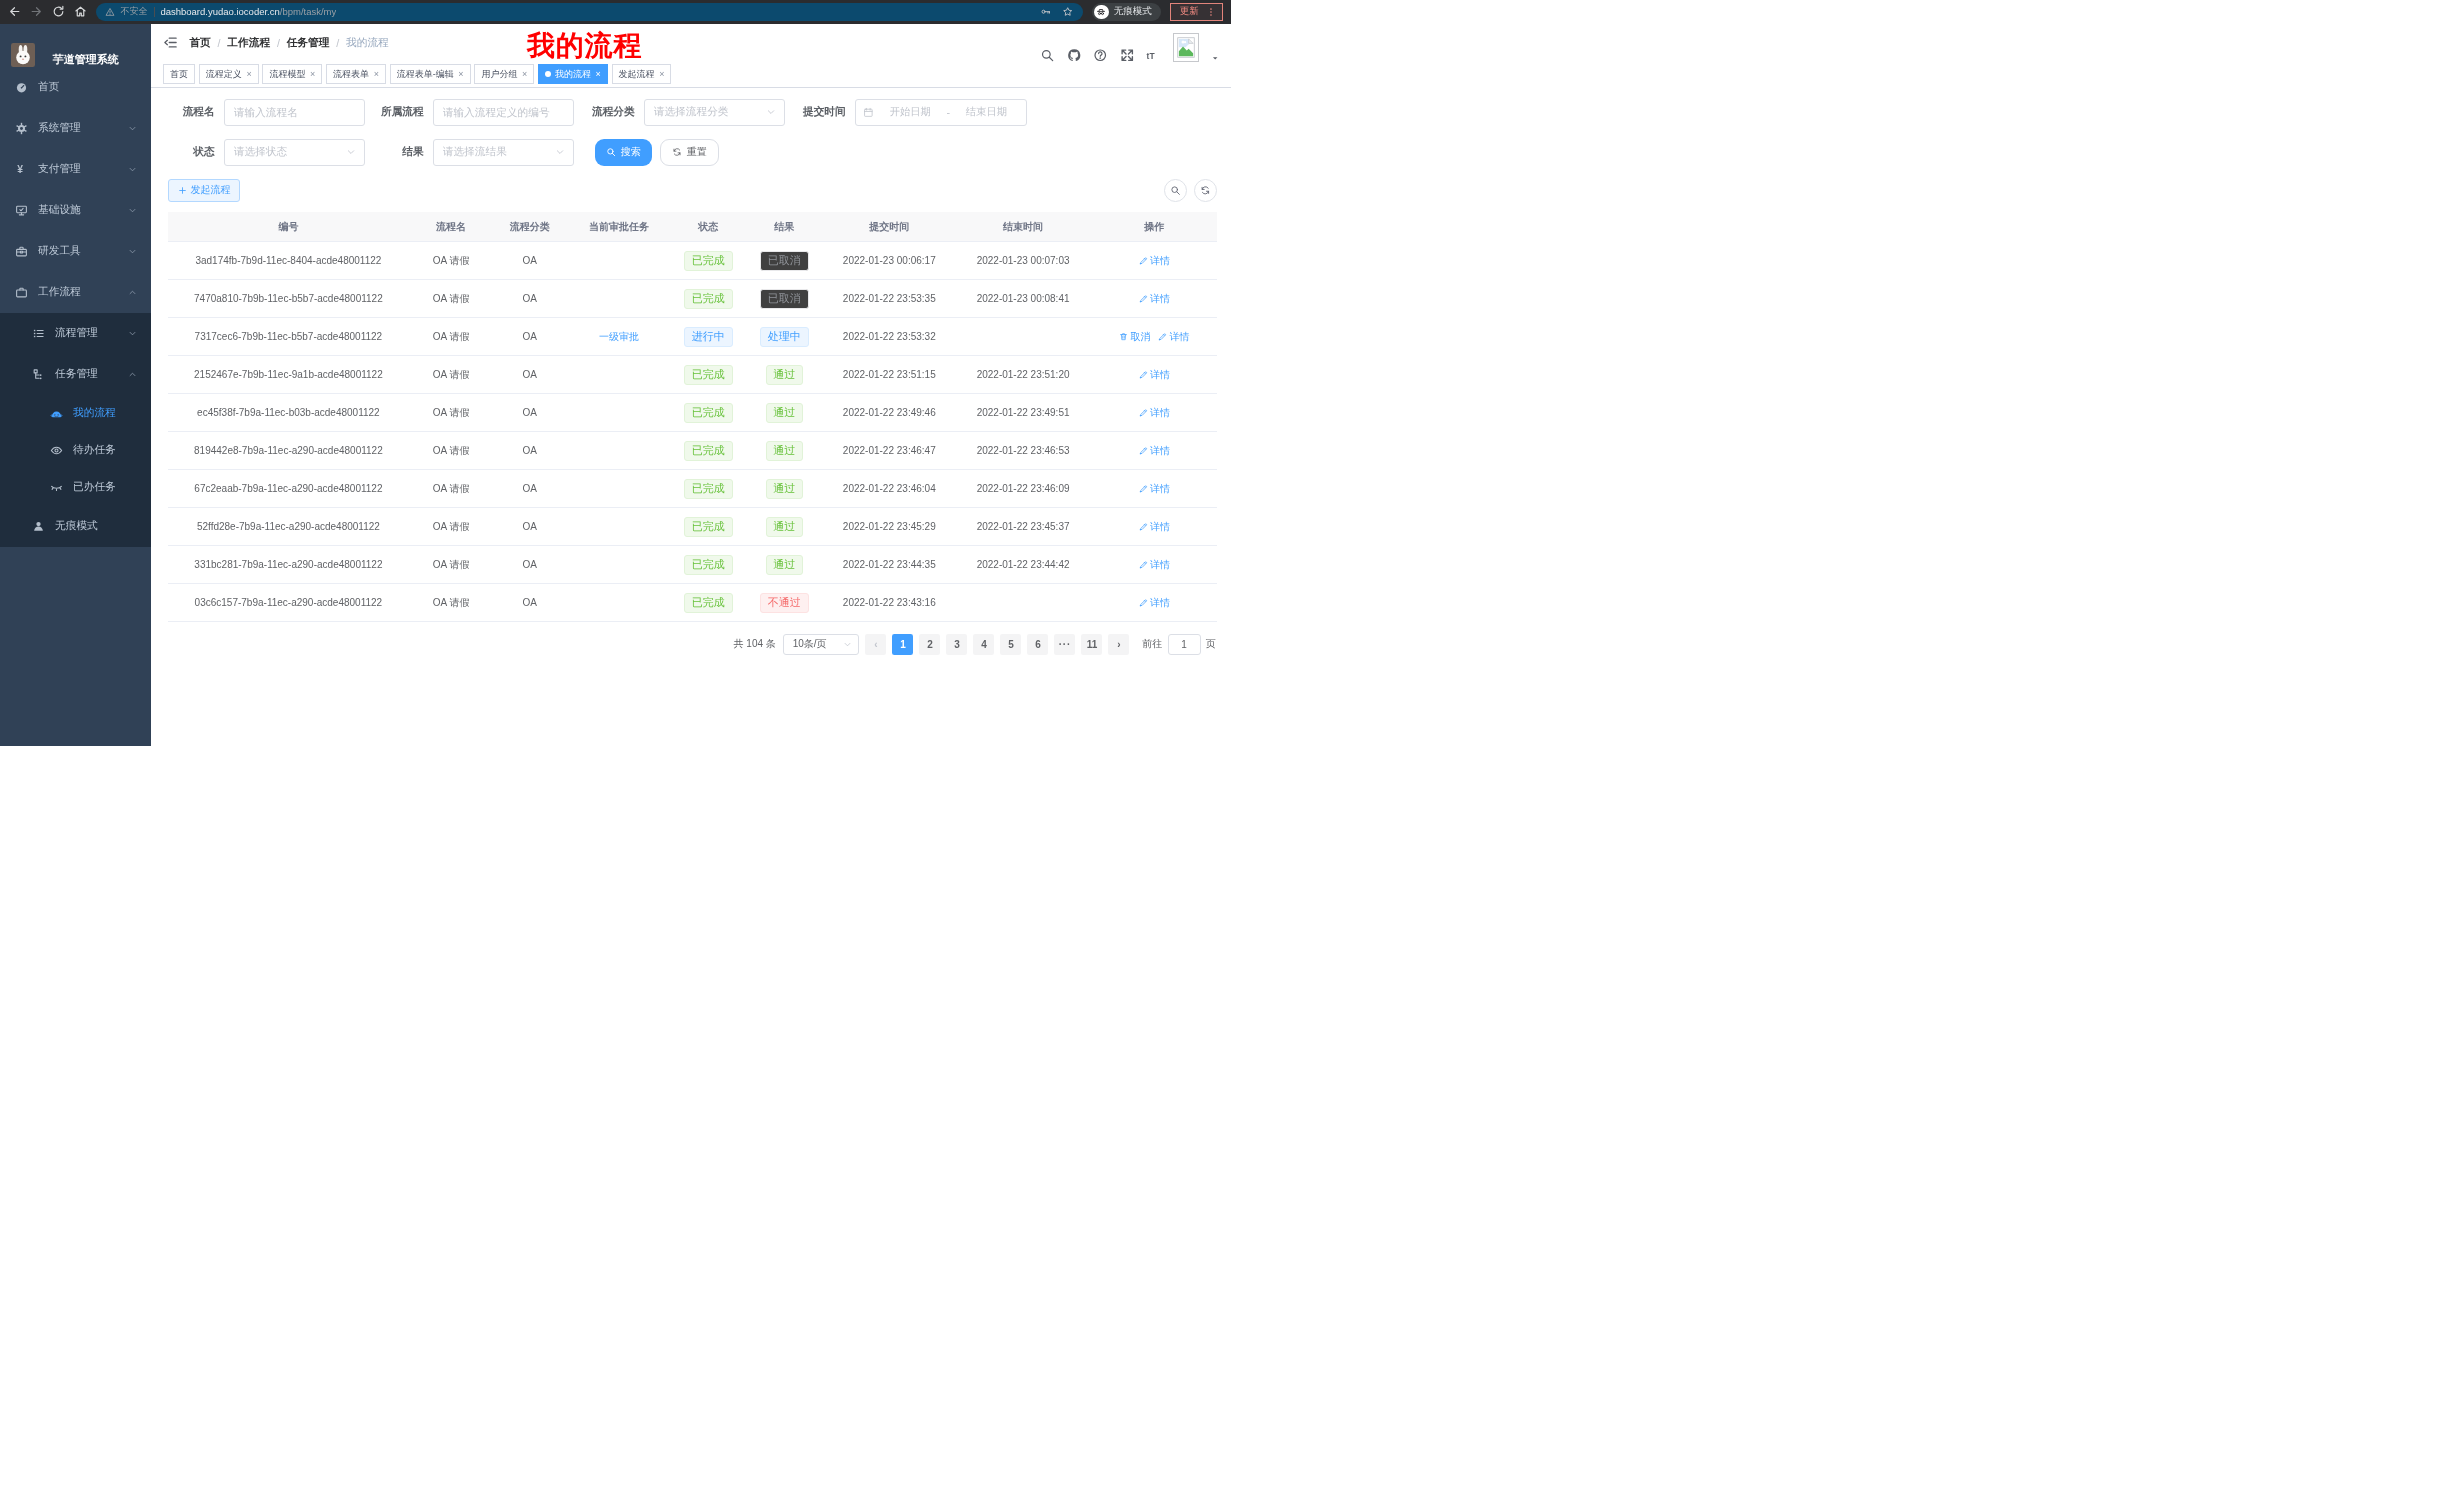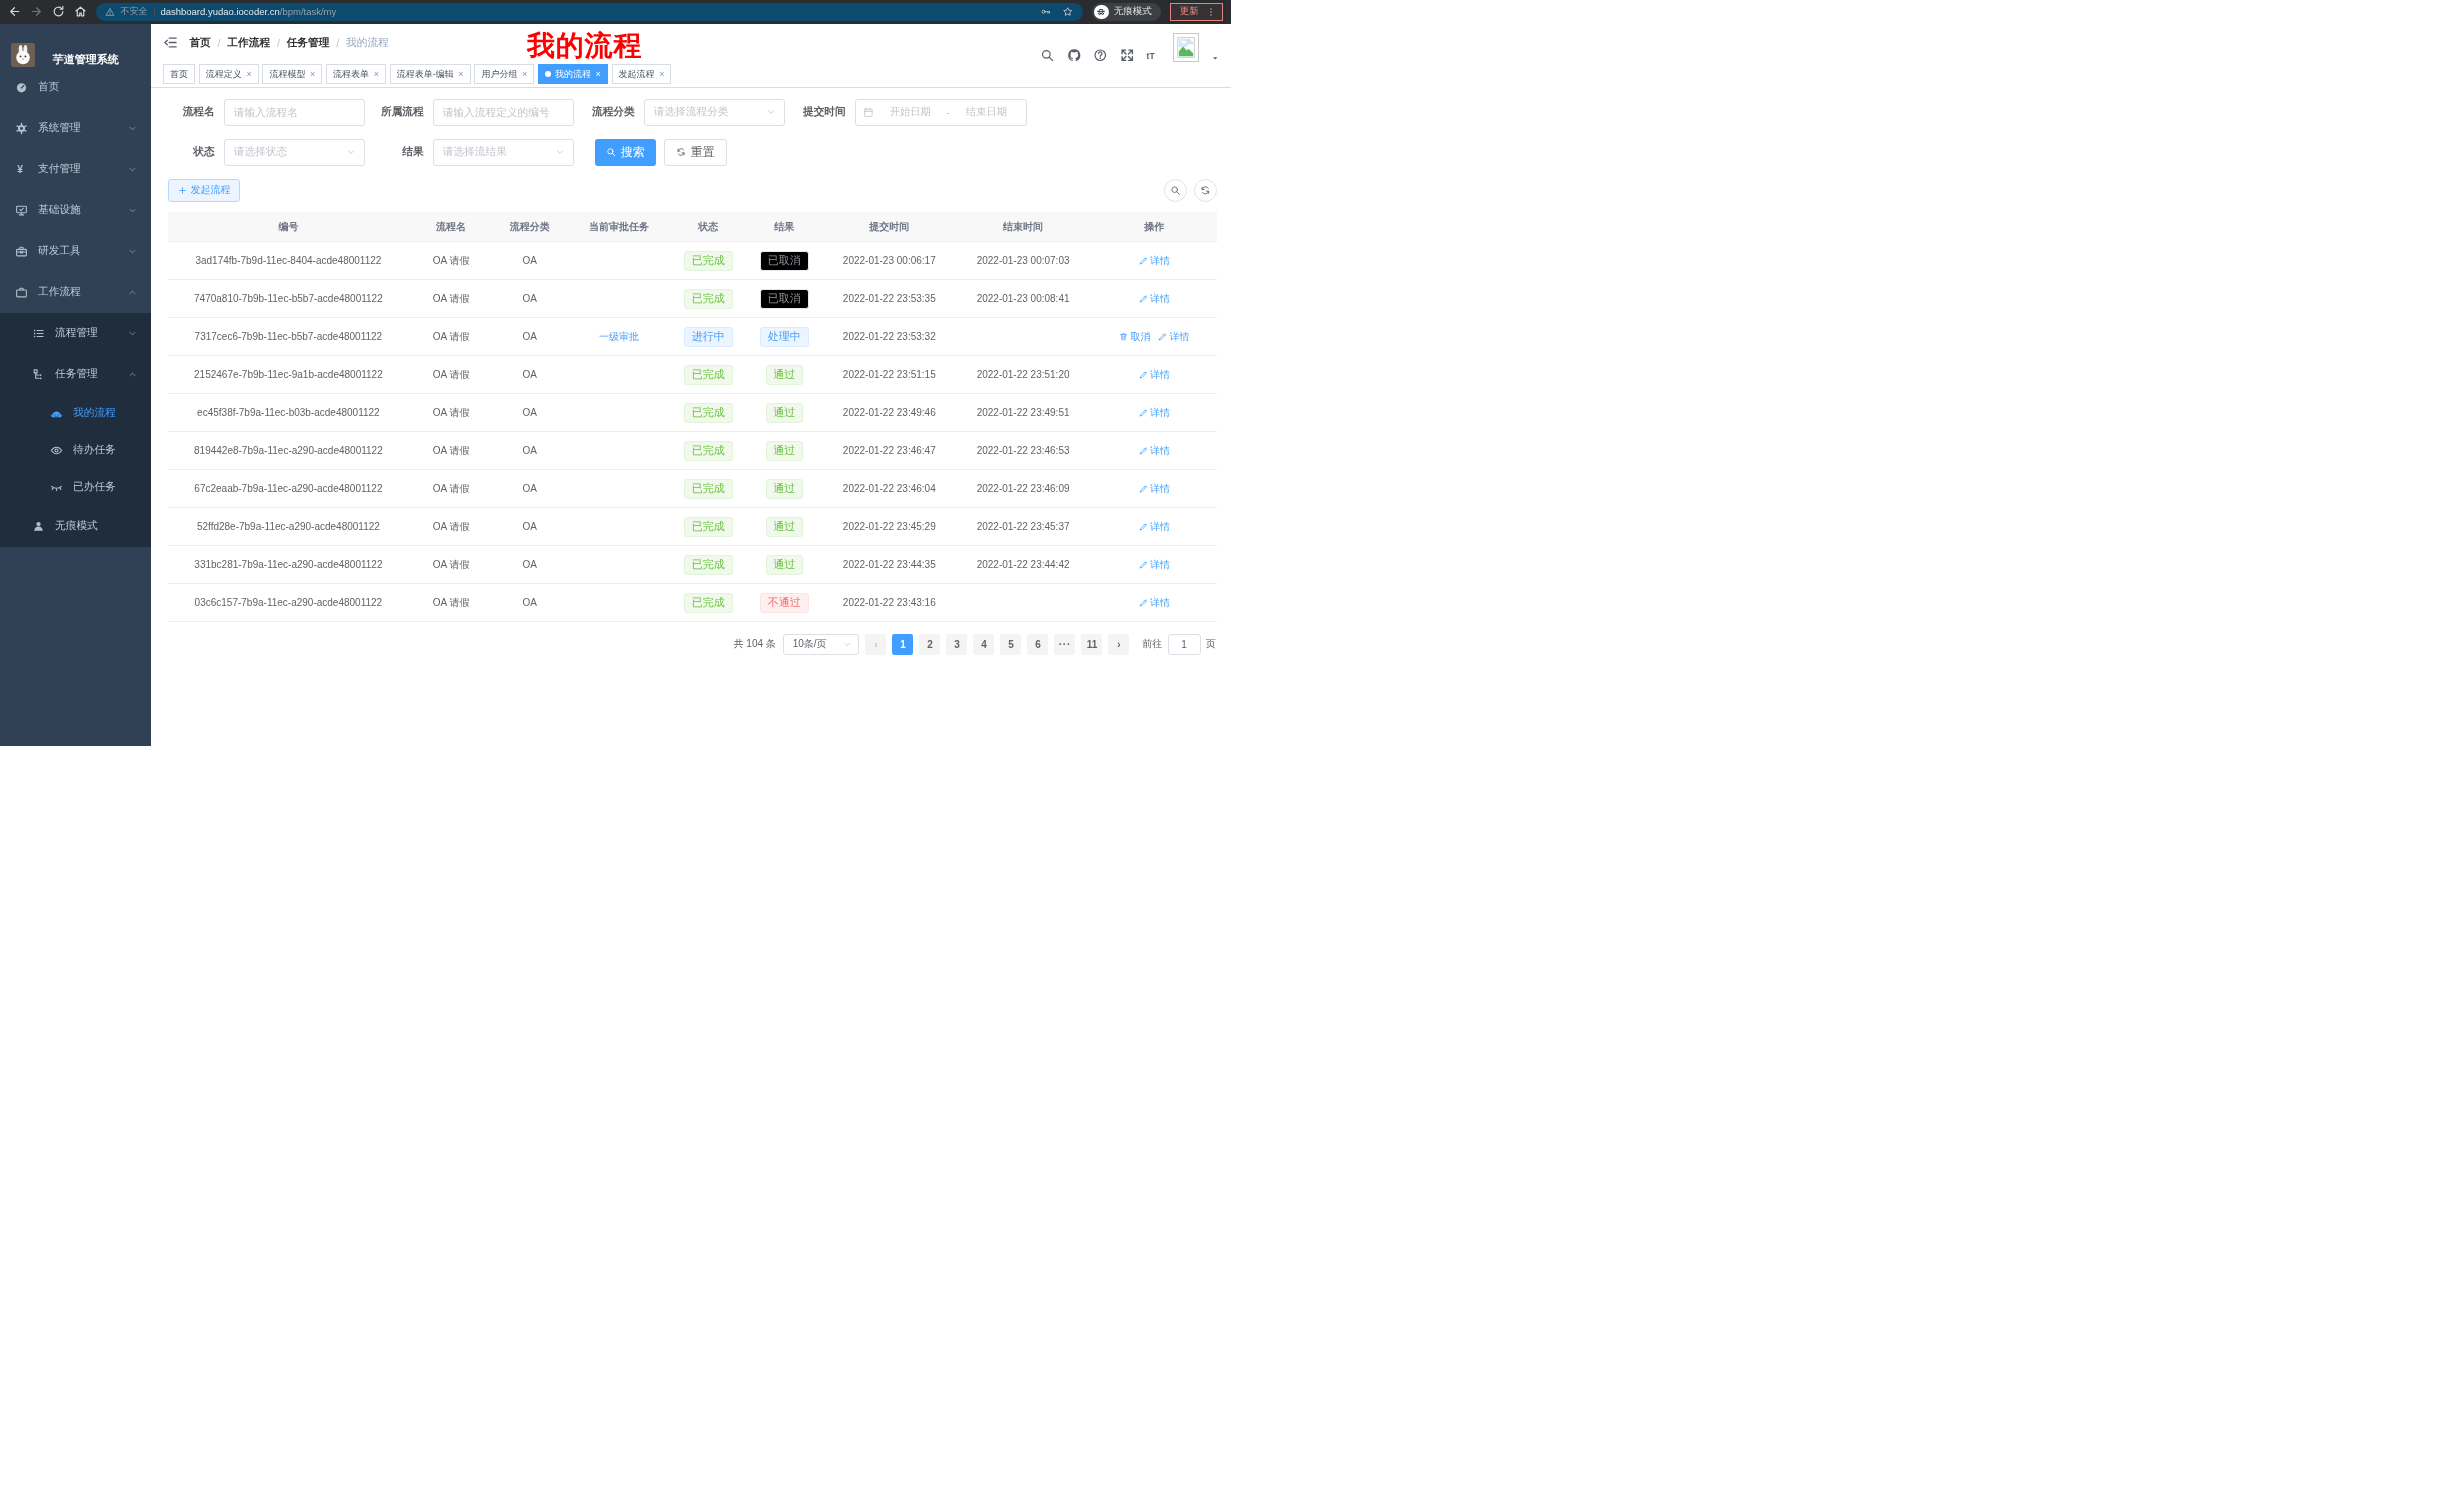--- a/index.html
+++ b/index.html
@@ -69,38 +69,38 @@
 .f-input,.f-select,.f-range{height:27px;border:0.8px solid #dcdfe6;border-radius:3px;background:#fff;font-size:10.7px}
 .f-input{width:141px;padding:0 9px;color:#606266;outline:none}
 .f-input::placeholder{color:#c0c4cc}
 .f-select{width:141px;display:flex;align-items:center;padding:0 8px 0 9px;color:#c0c4cc;cursor:pointer}
 .f-select .ph{flex:1;overflow:hidden;white-space:nowrap}
 .f-select .icon{width:10px;height:10px;color:#c0c4cc}
 .f-range{width:172px;display:flex;align-items:center;padding:0 7.6px;gap:4.6px;color:#c0c4cc;cursor:pointer}
 .f-range .icon{width:10.7px;height:10.7px;color:#c0c4cc}
 .f-range .ph{flex:1;text-align:center;white-space:nowrap;font-size:10.3px}
 .f-range .rsep{color:#c0c4cc}
-.btn{height:27px;border-radius:3px;padding:0 11.4px;font-size:12px;display:inline-flex;align-items:center;gap:4.6px;cursor:pointer;border:none;font-family:Liberation Serif, serif}
+.btn{height:27px;border-radius:9px;padding:0 11.4px;font-size:10px;display:inline-flex;align-items:center;gap:4.6px;cursor:pointer;border:none;font-family:Liberation Serif, serif}
 .btn .icon{width:10px;height:10px}
 .btn-primary{background:#409eff;color:#fff;margin-left:21px}
 .btn-plain{background:#fff;border:0.8px solid #dcdfe6;color:#606266;margin-left:7.6px}
 
 .toolbar{display:flex;align-items:center;margin-bottom:10px}
 .btn-create{height:23px;background:#ecf5ff;border:0.8px solid #b3d8ff;color:#409eff;border-radius:3px;padding:0 9px;font-size:10px;display:inline-flex;align-items:center;gap:3.8px;cursor:pointer}
 .btn-create .icon{width:9px;height:9px}
 .circle-btns{margin-left:auto;display:flex;gap:7.6px}
 .circle-btn{width:23px;height:23px;border-radius:50%;border:0.8px solid #e0e3e9;background:#fff;color:#5f6370;display:flex;align-items:center;justify-content:center;cursor:pointer}
 .circle-btn .icon{width:10.7px;height:10.7px}
 
 table.grid{width:100%;border-collapse:collapse;font-size:10px;color:#606266;table-layout:fixed}
 .grid th{height:30px;background:#f8f8f9;color:#6f7586;font-weight:700;border-bottom:0.8px solid #ebeef5;text-align:center;font-size:10px}
 .grid td{height:38px;border-bottom:0.8px solid #ebeef5;text-align:center;padding:0 3px;overflow:hidden;white-space:nowrap}
 .tag-pill{display:inline-block;padding:3.8px 6.8px;border-radius:3px;font-size:11px;line-height:1}
 .tag-success{background:#f0f9eb;border:0.8px solid #e1f3d8;color:#67c23a}
-.tag-info{background:#000000;border:0.8px solid #e9e9eb;color:#909399}
+.tag-info{background:#404040;border:0.8px solid #e9e9eb;color:#909399}
 .tag-primary{background:#ecf5ff;border:0.8px solid #d9ecff;color:#409eff}
 .tag-danger{background:#fef0f0;border:0.8px solid #fde2e2;color:#f56c6c}
 .task-link{color:#409eff;cursor:pointer}
 .link{color:#409eff;display:inline-flex;align-items:center;gap:2.3px;font-size:10px;cursor:pointer;margin:0 3.8px}
 .link .lk-ic{width:9px;height:9px}
 
 .pager{display:flex;align-items:center;justify-content:flex-end;gap:6.8px;margin:11.4px 1.5px 0 0;font-size:10px;color:#606266}
 .page-size{width:76px;height:21px;border:0.8px solid #dcdfe6;border-radius:3px;display:flex;align-items:center;padding:0 6px 0 9px;color:#606266;cursor:pointer;background:#fff}
 .page-size .ps-label{flex:1;font-size:10px}
 .page-size .icon{width:9px;height:9px;color:#c0c4cc}

